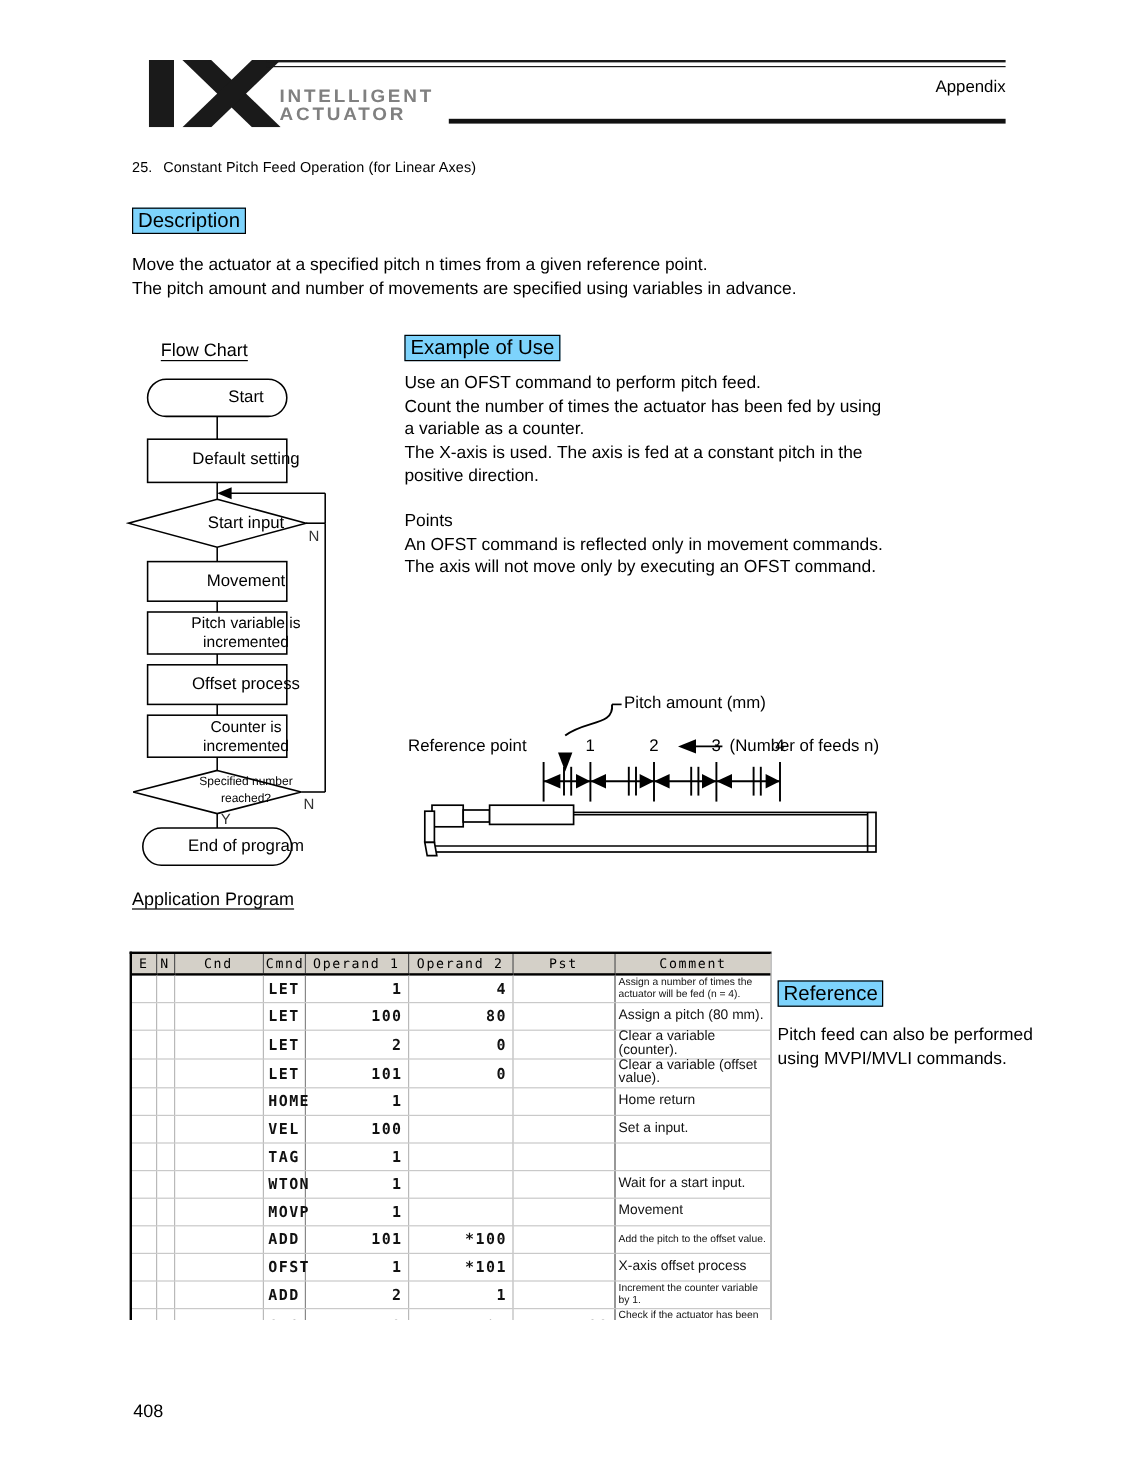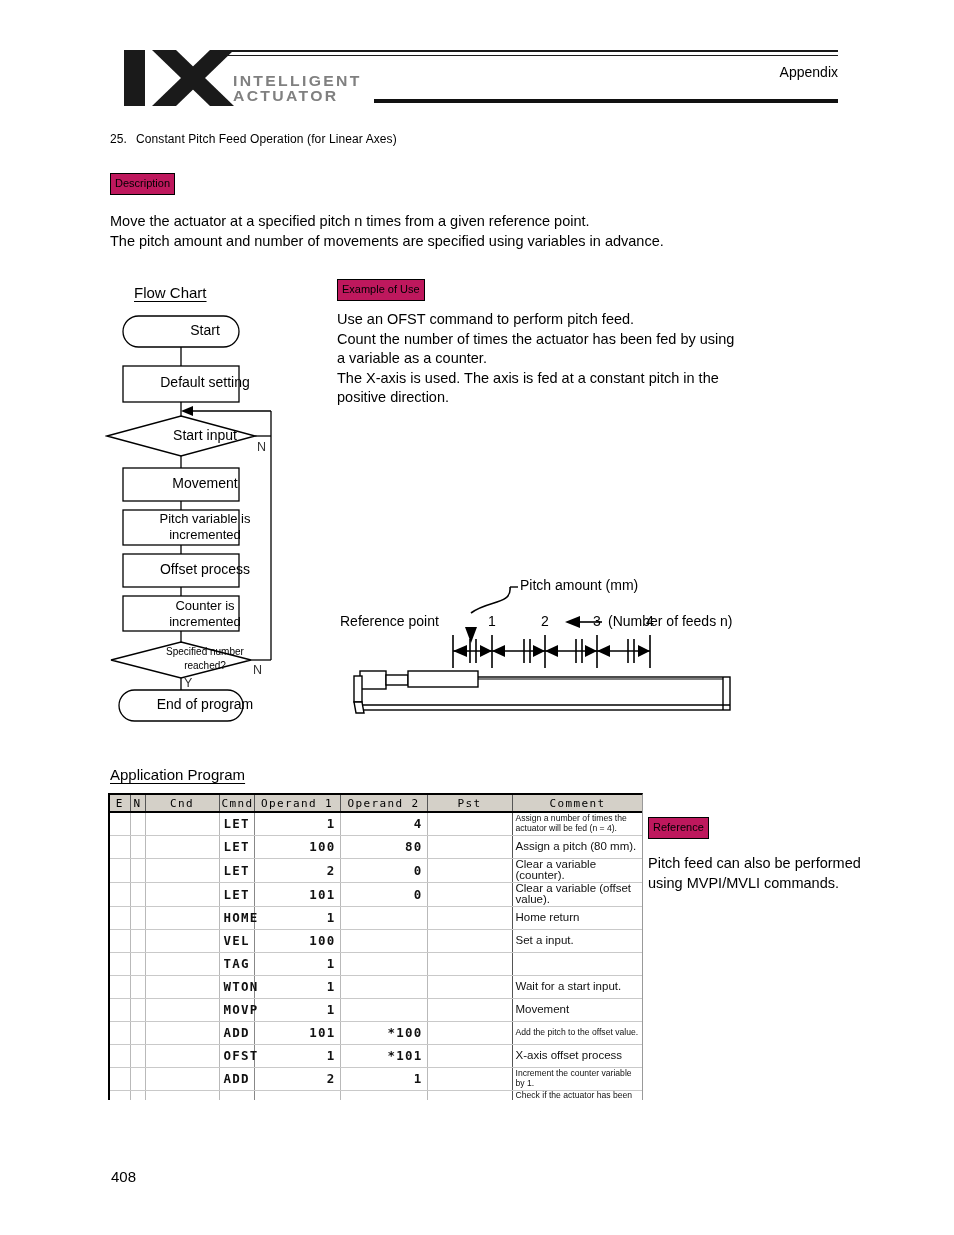--- a/index.html
+++ b/index.html
@@ -43,43 +43,43 @@
     position: absolute; left: 110px; top: 132px;
     font-size: 12px; letter-spacing: 0.1px;
   }
   .section-title .num { display: inline-block; margin-right: 9px; }
 
   
   .boxed-label {
     position: absolute;
     border: 1.3px solid #000;
     padding: 1px 4px 2px 4px;
-    font-size: 11px;
+    font-size: 17px;
     line-height: 17px;
-    background: #be185d;
+    background: #7dd3fc;
     white-space: nowrap;
   }
   #desc-label { left: 110px; top: 173px; }
   #example-label { left: 337px; top: 279px; }
   #reference-label { left: 648px; top: 817px; }
 
   .body-text { position: absolute; font-size: 14.5px; line-height: 19.5px; white-space: pre-line; }
   #desc-text { left: 110px; top: 212px; }
   #example-text { left: 337px; top: 310px; width: 460px; }
   #points-text { left: 337px; top: 425px; width: 460px; }
   #reference-text { left: 648px; top: 853px; width: 290px; line-height: 20px; }
 
   .underlined-heading {
     position: absolute;
     font-size: 15px;
     text-decoration: underline;
     text-underline-offset: 3px;
   }
   #flow-chart-heading { left: 134px; top: 284px; }
-  #app-prog-heading { left: 110px; top: 766px; text-align: right; }
+  #app-prog-heading { left: 110px; top: 741px; text-align: right; }
 
   
   .flow { position: absolute; left: 105px; top: 310px; width: 200px; height: 420px; }
   .flow svg { display: block; }
   .flow-text {
     position: absolute;
     text-align: center;
     font-size: 14px;
     line-height: 15.5px;
     width: 100%;
@@ -245,20 +245,23 @@
     <div class="br-label" style="left:148px; top:353px;">N</div>
     <div class="br-label" style="left:79px; top:366px;">Y</div>
   </div>
 
   <div class="boxed-label" id="example-label">Example of Use</div>
   <div class="body-text" id="example-text">Use an OFST command to perform pitch feed.
 Count the number of times the actuator has been fed by using
 a variable as a counter.
 The X-axis is used. The axis is fed at a constant pitch in the
 positive direction.</div>
+  <div class="body-text" id="points-text">Points
+An OFST command is reflected only in movement commands.
+The axis will not move only by executing an OFST command.</div>
 
   <div class="actuator-diagram">
     <svg width="520" height="160" viewBox="0 0 520 160">
       <g stroke="#000" fill="none" stroke-width="1.4">
 
         <path d="M 170 22 C 172 40, 148 35, 131 48" stroke-width="1.6"></path>
         <line x1="170" y1="22" x2="178" y2="22"></line>
       </g>
       <polygon points="131,78 125,62 137,62" fill="#000"></polygon>
 

